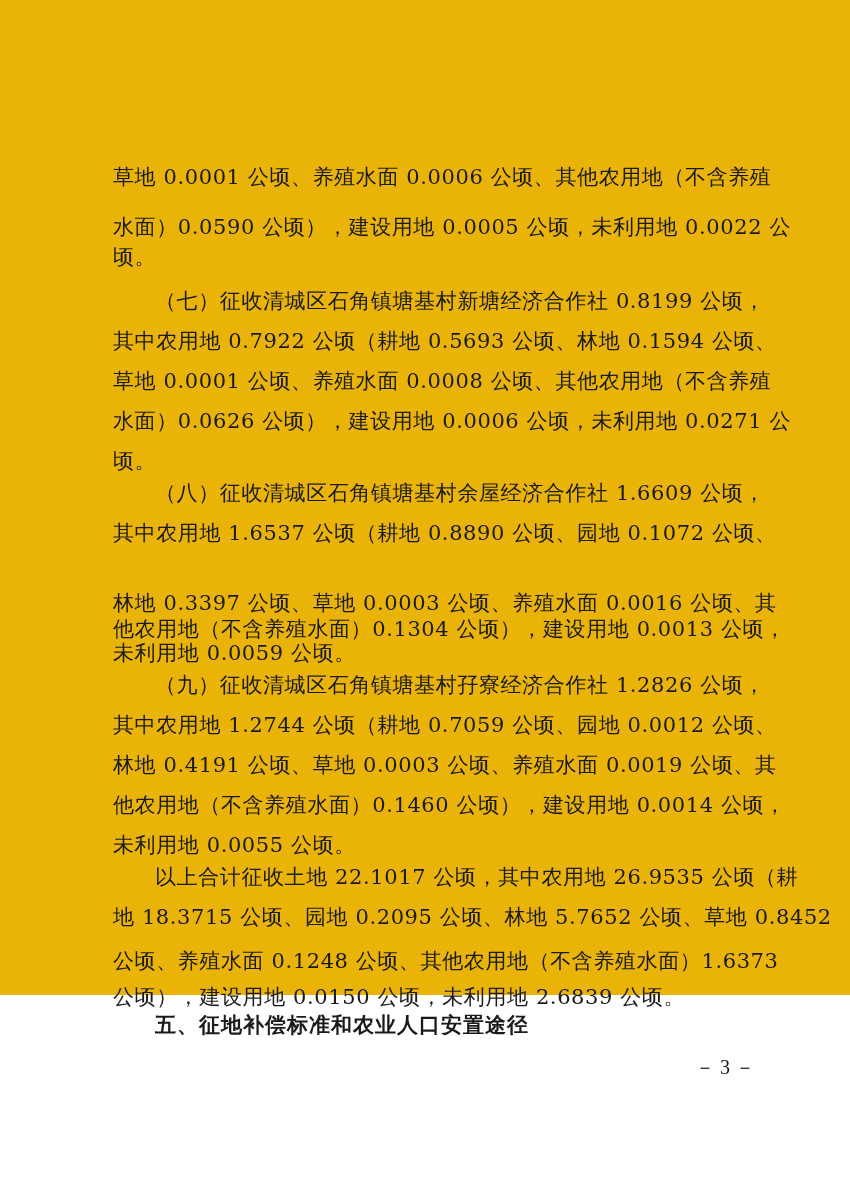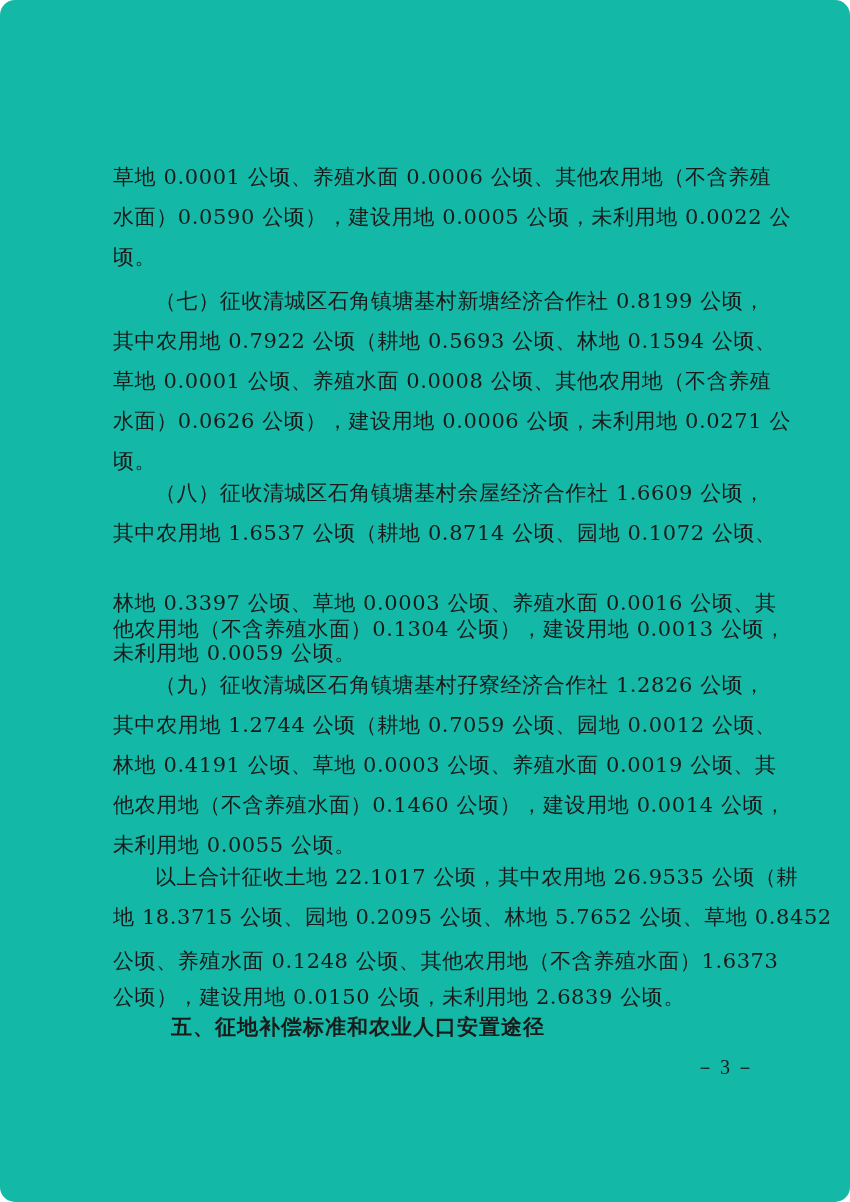--- a/index.html
+++ b/index.html
@@ -12,23 +12,22 @@
       height: 1202px;
       position: relative;
       overflow: hidden;
       font-family: "DejaVu Serif", "Liberation Serif", serif;
       color: #1a1a1a;
     }
     .page {
       position: absolute;
       left: 0; top: 0;
       width: 850px;
-      height: 1202px;
-      background: #14b8a6;
-      border-radius: 15px;
+      height: 995px;
+      background: #eab308;
     }
     .line {
       position: absolute;
       left: 113px;
       width: 640px;
       font-size: 21px;
       line-height: 30px;
       height: 30px;
       white-space: nowrap;
       letter-spacing: 0.6px;
@@ -39,61 +38,60 @@
       text-align-last: left;
     }
     .line.indent {
       left: 155px;
       width: 598px;
     }
     .heading {
       position: absolute;
       left: 155px;
       top: 1012px;
-      font-family: Liberation Sans, sans-serif;
+      font-family: Liberation Mono, monospace;
       font-weight: bold;
       font-size: 21px;
       line-height: 30px;
       letter-spacing: 1px;
       white-space: nowrap;
-      margin-left: 16px;
     }
     .page-number {
       position: absolute;
       left: 690px;
       top: 1052px;
       width: 70px;
       text-align: center;
       font-size: 20px;
       line-height: 30px;
       font-family: "Liberation Serif", serif;
     }
   </style>
 </head>
 <body>
 
 <div class="page">
 
   <div>
     <div class="line" style="top:162px">草地 0.0001 公顷、养殖水面 0.0006 公顷、其他农用地（不含养殖</div>
-    <div class="line" style="top:202px">水面）0.0590 公顷），建设用地 0.0005 公顷，未利用地 0.0022 公</div>
+    <div class="line" style="top:212px">水面）0.0590 公顷），建设用地 0.0005 公顷，未利用地 0.0022 公</div>
     <div class="line last" style="top:242px">顷。</div>
   </div>
 
   <div>
     <div class="line indent" style="top:286px">（七）征收清城区石角镇塘基村新塘经济合作社 0.8199 公顷，</div>
     <div class="line" style="top:326px">其中农用地 0.7922 公顷（耕地 0.5693 公顷、林地 0.1594 公顷、</div>
     <div class="line" style="top:366px">草地 0.0001 公顷、养殖水面 0.0008 公顷、其他农用地（不含养殖</div>
     <div class="line" style="top:406px">水面）0.0626 公顷），建设用地 0.0006 公顷，未利用地 0.0271 公</div>
     <div class="line last" style="top:446px">顷。</div>
   </div>
 
   <div>
     <div class="line indent" style="top:478px">（八）征收清城区石角镇塘基村余屋经济合作社 1.6609 公顷，</div>
-    <div class="line" style="top:518px">其中农用地 1.6537 公顷（耕地 0.8714 公顷、园地 0.1072 公顷、</div>
+    <div class="line" style="top:518px">其中农用地 1.6537 公顷（耕地 0.8890 公顷、园地 0.1072 公顷、</div>
     <div class="line" style="top:588px">林地 0.3397 公顷、草地 0.0003 公顷、养殖水面 0.0016 公顷、其</div>
     <div class="line" style="top:614px">他农用地（不含养殖水面）0.1304 公顷），建设用地 0.0013 公顷，</div>
     <div class="line last" style="top:638px">未利用地 0.0059 公顷。</div>
   </div>
 
   <div>
     <div class="line indent" style="top:670px">（九）征收清城区石角镇塘基村孖寮经济合作社 1.2826 公顷，</div>
     <div class="line" style="top:710px">其中农用地 1.2744 公顷（耕地 0.7059 公顷、园地 0.0012 公顷、</div>
     <div class="line" style="top:750px">林地 0.4191 公顷、草地 0.0003 公顷、养殖水面 0.0019 公顷、其</div>
     <div class="line" style="top:790px">他农用地（不含养殖水面）0.1460 公顷），建设用地 0.0014 公顷，</div>

